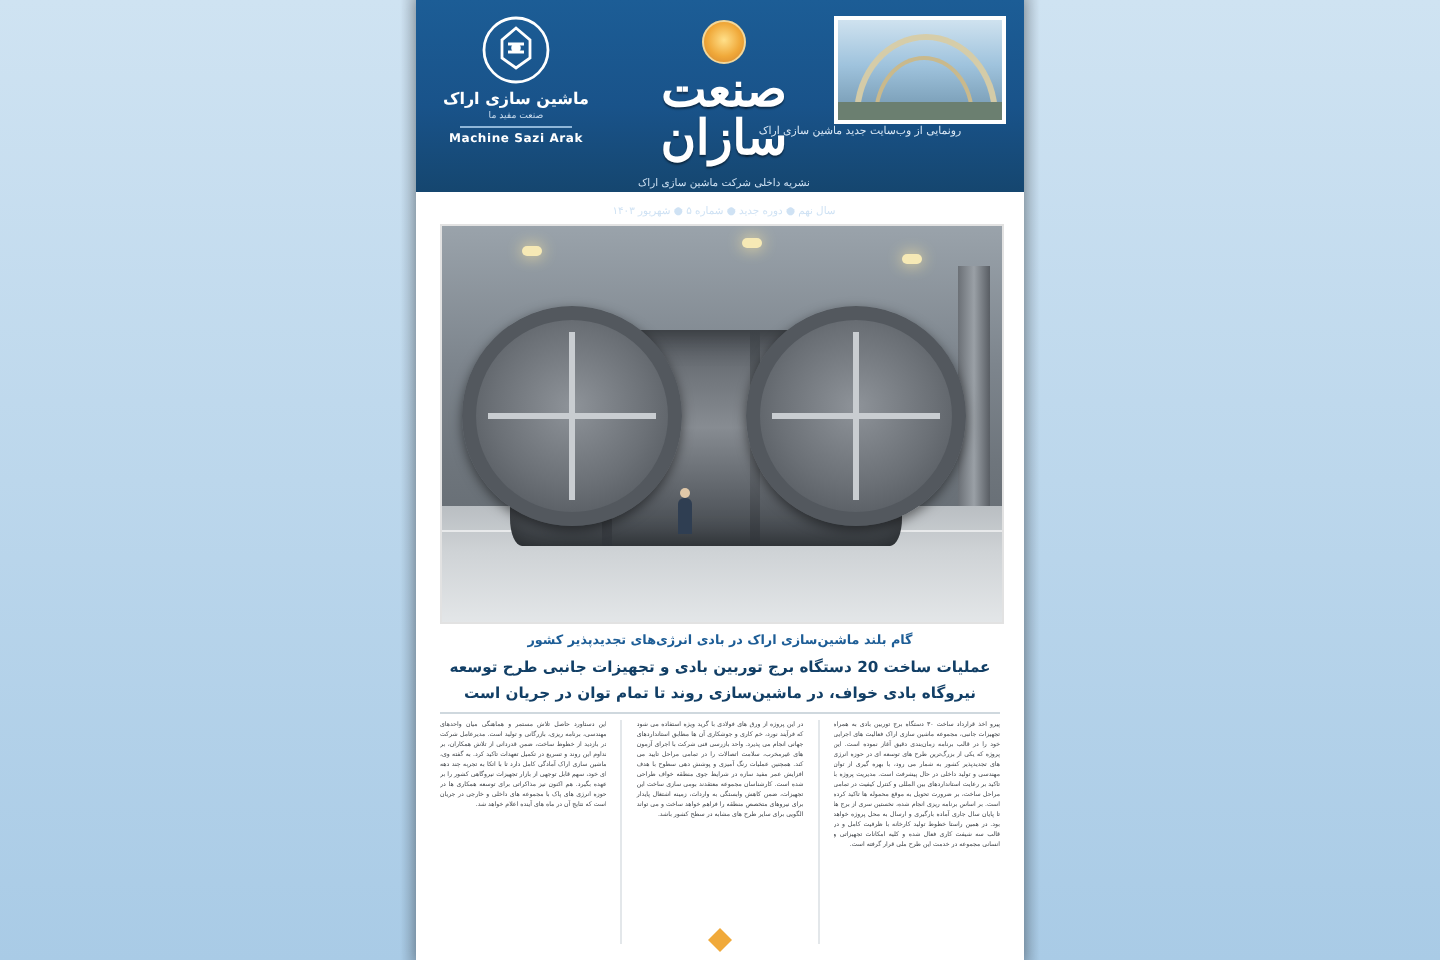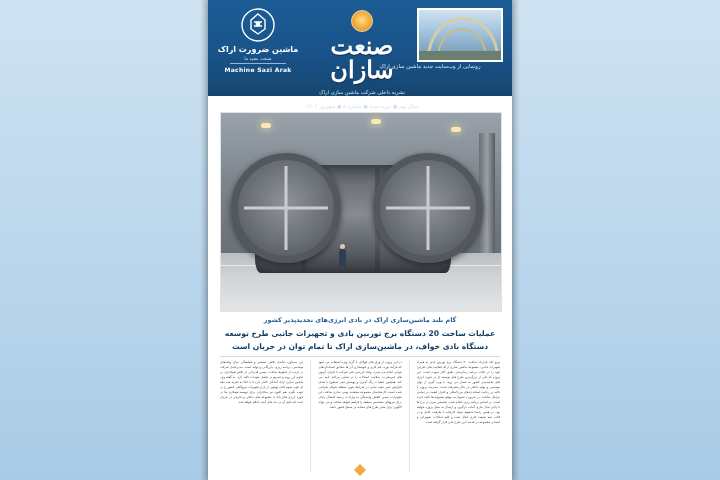--- a/index.html
+++ b/index.html
@@ -163,21 +163,21 @@
 
       <div class="brand">
         <div class="brand-mark">
           <svg width="34" height="34" viewBox="0 0 34 34">
             <circle cx="17" cy="17" r="16" fill="none" stroke="#ffffff" stroke-width="1.4"></circle>
             <path d="M17 6 L24 12 L24 21 L17 26 L10 21 L10 12 Z" fill="none" stroke="#ffffff" stroke-width="1.4"></path>
             <path d="M13 14 h8 M13 18 h8" stroke="#ffffff" stroke-width="1.4"></path>
             <circle cx="17" cy="16" r="2.4" fill="#ffffff"></circle>
           </svg>
         </div>
-        <div class="brand-fa">ماشین ضرورت اراک</div>
+        <div class="brand-fa">ماشین سازی اراک</div>
         <div class="brand-fa2">صنعت مفید ما</div>
         <div class="brand-line"></div>
         <div class="brand-en">Machine Sazi Arak</div>
       </div>
 
       <div class="mast-title-wrap">
         <div class="sun"></div>
         <div class="mag-title">صنعت سازان</div>
         <div class="mag-sub">نشریه داخلی شرکت ماشین سازی اراک</div>
         <div class="mag-sub">سال نهم ● دوره جدید ● شماره ۵ ● شهریور ۱۴۰۳</div>
@@ -210,21 +210,21 @@
       <div class="ring right">
         <div class="cross"></div>
         <div class="cross h"></div>
       </div>
       <div class="worker"></div>
     </div>
 
     <div class="kicker">گام بلند ماشین‌سازی اراک در بادی انرژی‌های تجدیدپذیر کشور</div>
     <div class="headline">
       <span class="l2">عملیات ساخت 20 دستگاه برج توربین بادی و تجهیزات جانبی طرح توسعه</span>
-      <span class="l2">دستگاه بادی خواف، در ماشین‌سازی اراک تا تمام توان در جریان است</span>
+      <span class="l2">نیروگاه بادی خواف، در ماشین‌سازی روند تا تمام توان در جریان است</span>
     </div>
     <div class="hrule"></div>
 
     <div class="cols">
       <div class="col">پیرو اخذ قرارداد ساخت ۳۰ دستگاه برج توربین بادی به همراه تجهیزات جانبی، مجموعه ماشین سازی اراک فعالیت های اجرایی خود را در قالب برنامه زمان‌بندی دقیق آغاز نموده است. این پروژه که یکی از بزرگ‌ترین طرح های توسعه ای در حوزه انرژی های تجدیدپذیر کشور به شمار می رود، با بهره گیری از توان مهندسی و تولید داخلی در حال پیشرفت است. مدیریت پروژه با تاکید بر رعایت استانداردهای بین المللی و کنترل کیفیت در تمامی مراحل ساخت، بر ضرورت تحویل به موقع محموله ها تاکید کرده است. بر اساس برنامه ریزی انجام شده، نخستین سری از برج ها تا پایان سال جاری آماده بارگیری و ارسال به محل پروژه خواهد بود. در همین راستا خطوط تولید کارخانه با ظرفیت کامل و در قالب سه شیفت کاری فعال شده و کلیه امکانات تجهیزاتی و انسانی مجموعه در خدمت این طرح ملی قرار گرفته است.</div>
       <div class="colsep"></div>
       <div class="col">در این پروژه از ورق های فولادی با گرید ویژه استفاده می شود که فرآیند نورد، خم کاری و جوشکاری آن ها مطابق استانداردهای جهانی انجام می پذیرد. واحد بازرسی فنی شرکت با اجرای آزمون های غیرمخرب، سلامت اتصالات را در تمامی مراحل تایید می کند. همچنین عملیات رنگ آمیزی و پوشش دهی سطوح با هدف افزایش عمر مفید سازه در شرایط جوی منطقه خواف طراحی شده است. کارشناسان مجموعه معتقدند بومی سازی ساخت این تجهیزات، ضمن کاهش وابستگی به واردات، زمینه اشتغال پایدار برای نیروهای متخصص منطقه را فراهم خواهد ساخت و می تواند الگویی برای سایر طرح های مشابه در سطح کشور باشد.</div>
       <div class="colsep"></div>
       <div class="col">این دستاورد حاصل تلاش مستمر و هماهنگی میان واحدهای مهندسی، برنامه ریزی، بازرگانی و تولید است. مدیرعامل شرکت در بازدید از خطوط ساخت، ضمن قدردانی از تلاش همکاران، بر تداوم این روند و تسریع در تکمیل تعهدات تاکید کرد. به گفته وی، ماشین سازی اراک آمادگی کامل دارد تا با اتکا به تجربه چند دهه ای خود، سهم قابل توجهی از بازار تجهیزات نیروگاهی کشور را بر عهده بگیرد. هم اکنون نیز مذاکراتی برای توسعه همکاری ها در حوزه انرژی های پاک با مجموعه های داخلی و خارجی در جریان است که نتایج آن در ماه های آینده اعلام خواهد شد.</div>
     </div>

